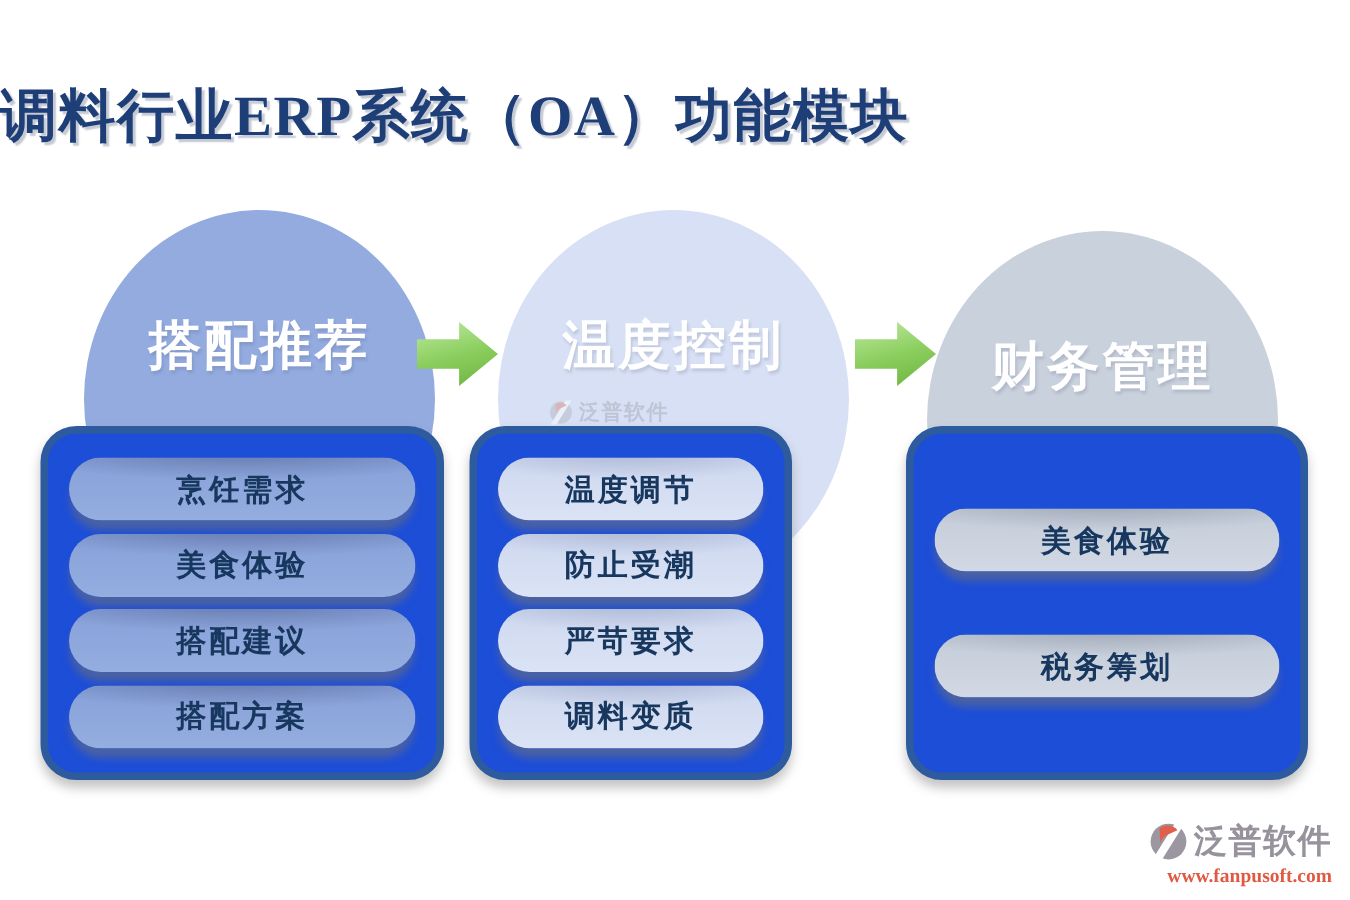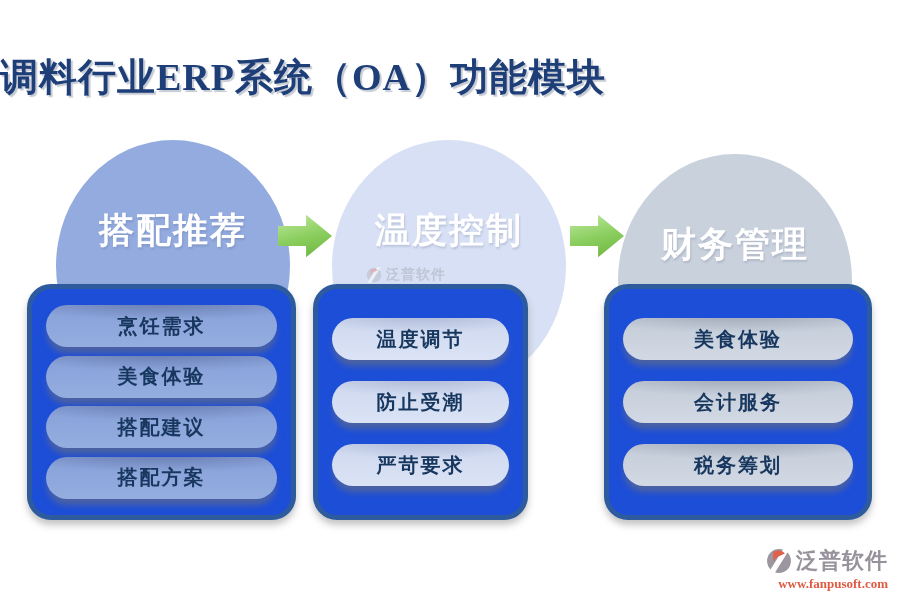--- a/index.html
+++ b/index.html
@@ -99,25 +99,25 @@
     <div class="pill">烹饪需求</div>
     <div class="pill">美食体验</div>
     <div class="pill">搭配建议</div>
     <div class="pill">搭配方案</div>
   </div>
 
   <div class="panel p1">
     <div class="pill">温度调节</div>
     <div class="pill">防止受潮</div>
     <div class="pill">严苛要求</div>
+    <div class="pill">调料变质</div>
   </div>
 
   <div class="panel p2">
     <div class="pill">美食体验</div>
-    <div class="pill">会计服务</div>
     <div class="pill">税务筹划</div>
   </div>
 
   <div class="footer">
     <div class="brand-row">
       <svg width="26" height="26" viewBox="0 0 24 24">
         <circle cx="12" cy="12" r="11" fill="#9b96a0"></circle>
         <rect x="9.5" y="-4" width="5" height="32" fill="#ffffff" transform="rotate(32 12 12)"></rect>
         <path d="M6.5 4 C10 1.2 15 1.8 17.5 5 L11 8 C9 9 7.6 10.6 7 13 Z" fill="#e0604a"></path>
       </svg>

